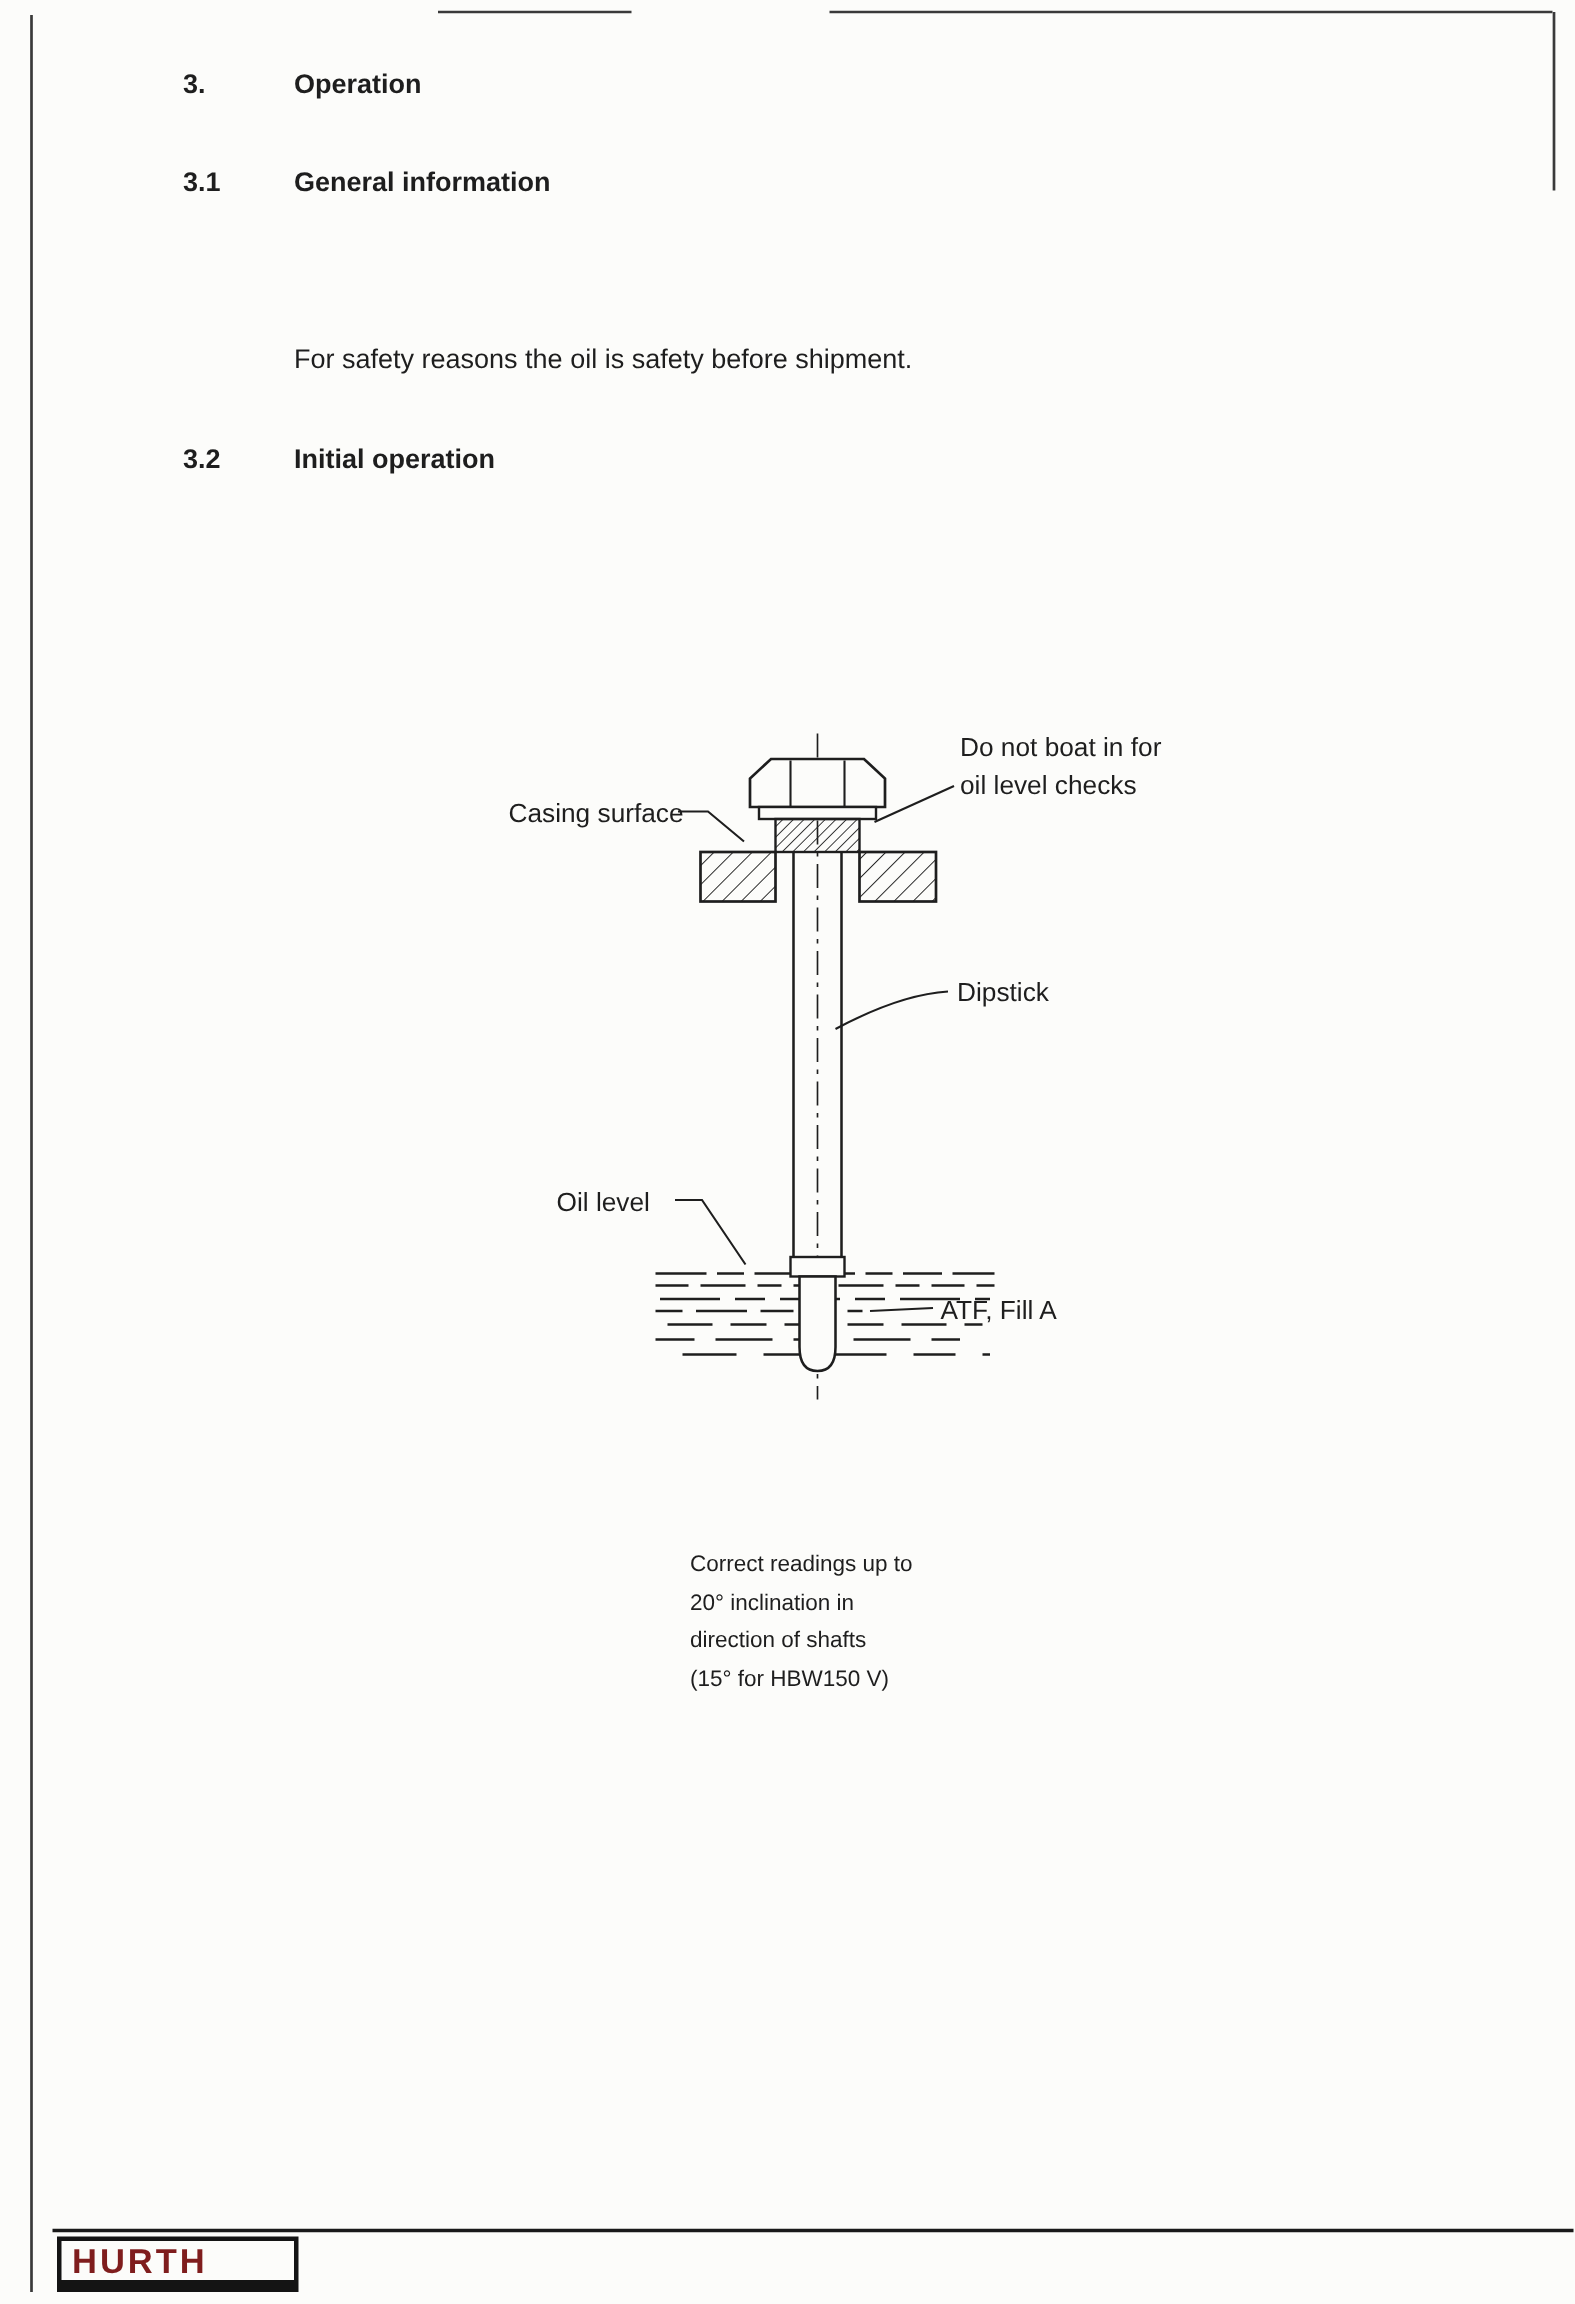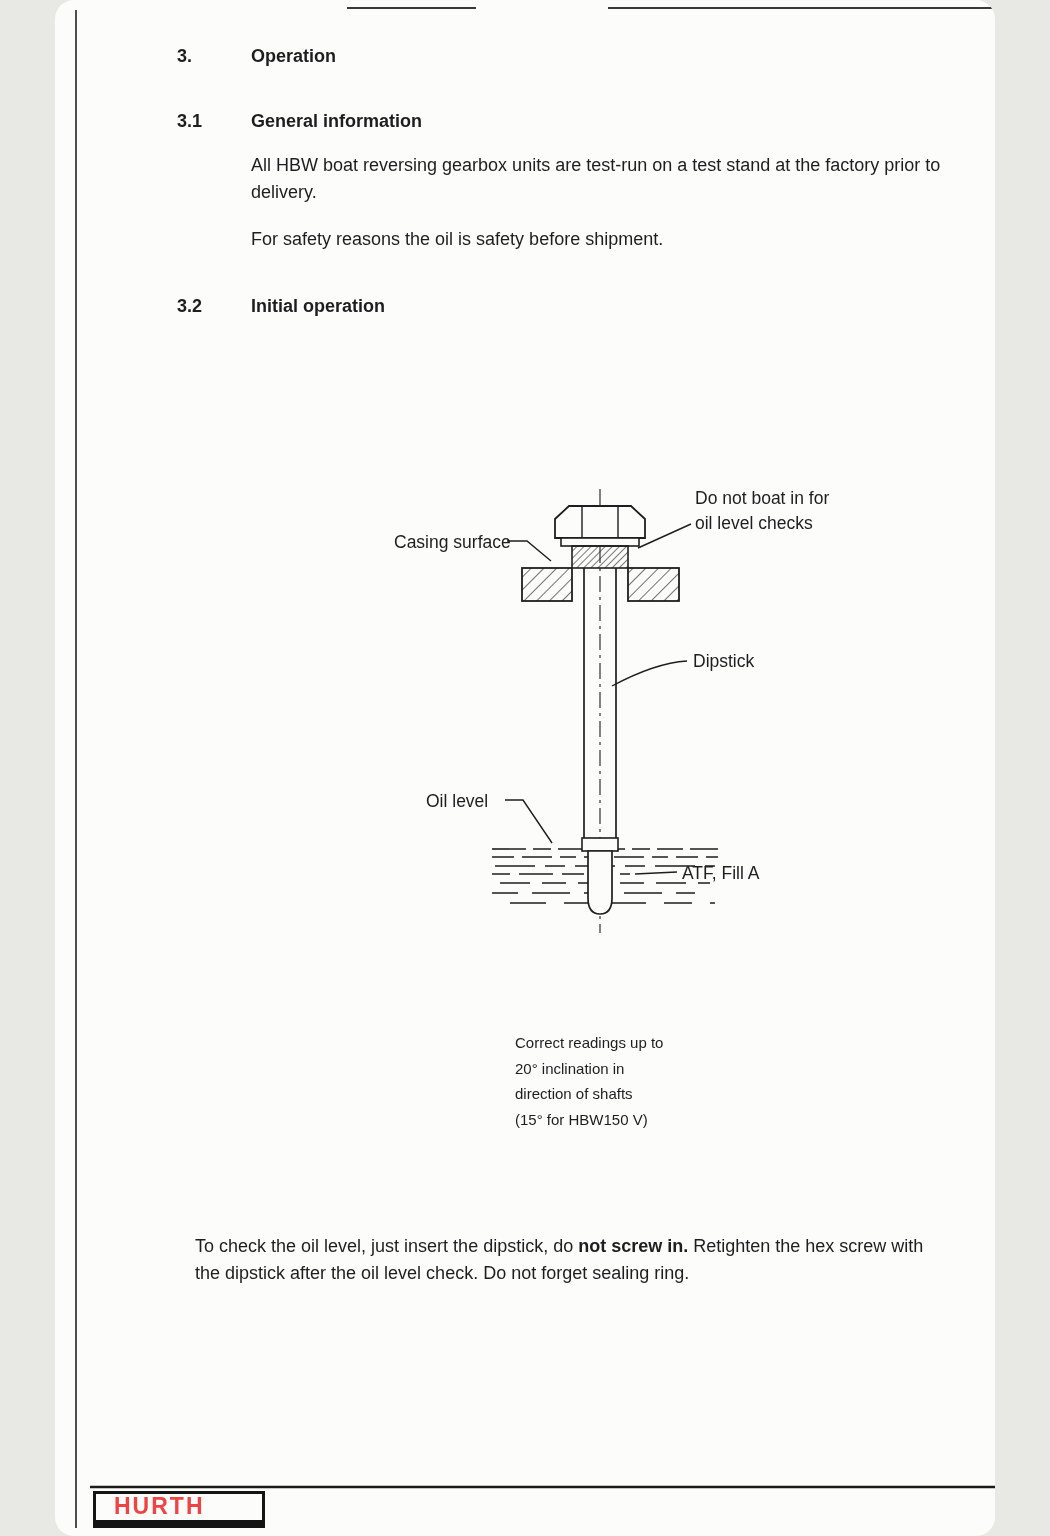--- a/index.html
+++ b/index.html
@@ -1,38 +1,37 @@
 <!DOCTYPE html>
 <html><head>
 <meta charset="utf-8">
 <style>
   html,body{margin:0;padding:0;background:#e8e8e4;}
   .page{
     position:relative;
-    width:940px;height:1536px;
+    width:1050px;height:1536px;
     background:#fcfcfa;
     font-family:"Liberation Sans","DejaVu Sans",sans-serif;
     color:#1e1e1e;
     overflow:hidden;
     margin:0 auto;
-    border-radius:19px;
   }
   .art{position:absolute;left:0;top:0;width:1050px;height:1536px;}
   .abs{position:absolute;}
   .heading{font-weight:bold;font-size:18px;white-space:nowrap;}
   .heading .num{display:inline-block;width:74px;}
   .body-text{font-size:18px;line-height:27px;}
   .dlabel{font-size:17.5px;line-height:25px;white-space:nowrap;}
   .caption{font-size:15px;line-height:25.5px;margin-top:48px;}
   .logo-box{
     left:38px;top:1491px;width:148px;height:26px;
     border:3px solid #141414;border-bottom:8px solid #141414;
-    display:flex;align-items:flex-end;padding-left:18px;
+    display:flex;align-items:center;padding-left:7px;
     font-weight:900;font-size:23px;letter-spacing:2px;
-    color:#ef4444;background:#fcfcfa;
+    color:#7f1d1d;background:#fcfcfa;
   }
   b{font-weight:bold;}
 </style>
 </head>
 <body>
 
 <div class="page">
 
   <svg class="art" viewBox="0 0 1050 1536">
     <defs>
@@ -91,21 +90,20 @@
   </svg>
 
   <div class="abs heading" style="left:122px;top:46px;">
     <span class="num">3.</span><span>Operation</span>
   </div>
 
   <div class="abs heading" style="left:122px;top:111px;">
     <span class="num">3.1</span><span>General information</span>
   </div>
 
-  <div class="abs body-text" style="left:196px;top:152px;width:730px;">All HBW boat reversing gearbox units are test-run on a test stand at the factory prior to delivery.</div>
 
   <div class="abs body-text" style="left:196px;top:226px;width:730px;">For safety reasons the oil is safety before shipment.</div>
 
   <div class="abs heading" style="left:122px;top:296px;">
     <span class="num">3.2</span><span>Initial operation</span>
   </div>
 
 
   <div class="abs dlabel" style="left:640px;top:486px;">
     <div>Do not boat in for</div>
@@ -120,19 +118,18 @@
 
   <div class="abs dlabel" style="left:627px;top:861px;">ATF, Fill A</div>
 
   <div class="abs caption" style="left:460px;top:982px;">
     <div>Correct readings up to</div>
     <div>20° inclination in</div>
     <div>direction of shafts</div>
     <div>(15° for HBW150 V)</div>
   </div>
 
-  <div class="abs body-text" style="left:140px;top:1233px;width:750px;"><span>To check the oil level, just insert the dipstick, do </span><b>not screw in.</b><span> Retighten the hex screw with the dipstick after the oil level check. Do not forget sealing ring.</span></div>
 
   <div class="abs logo-box">
     <span>HURTH</span>
   </div>
 
 </div>
 
 </body></html>

